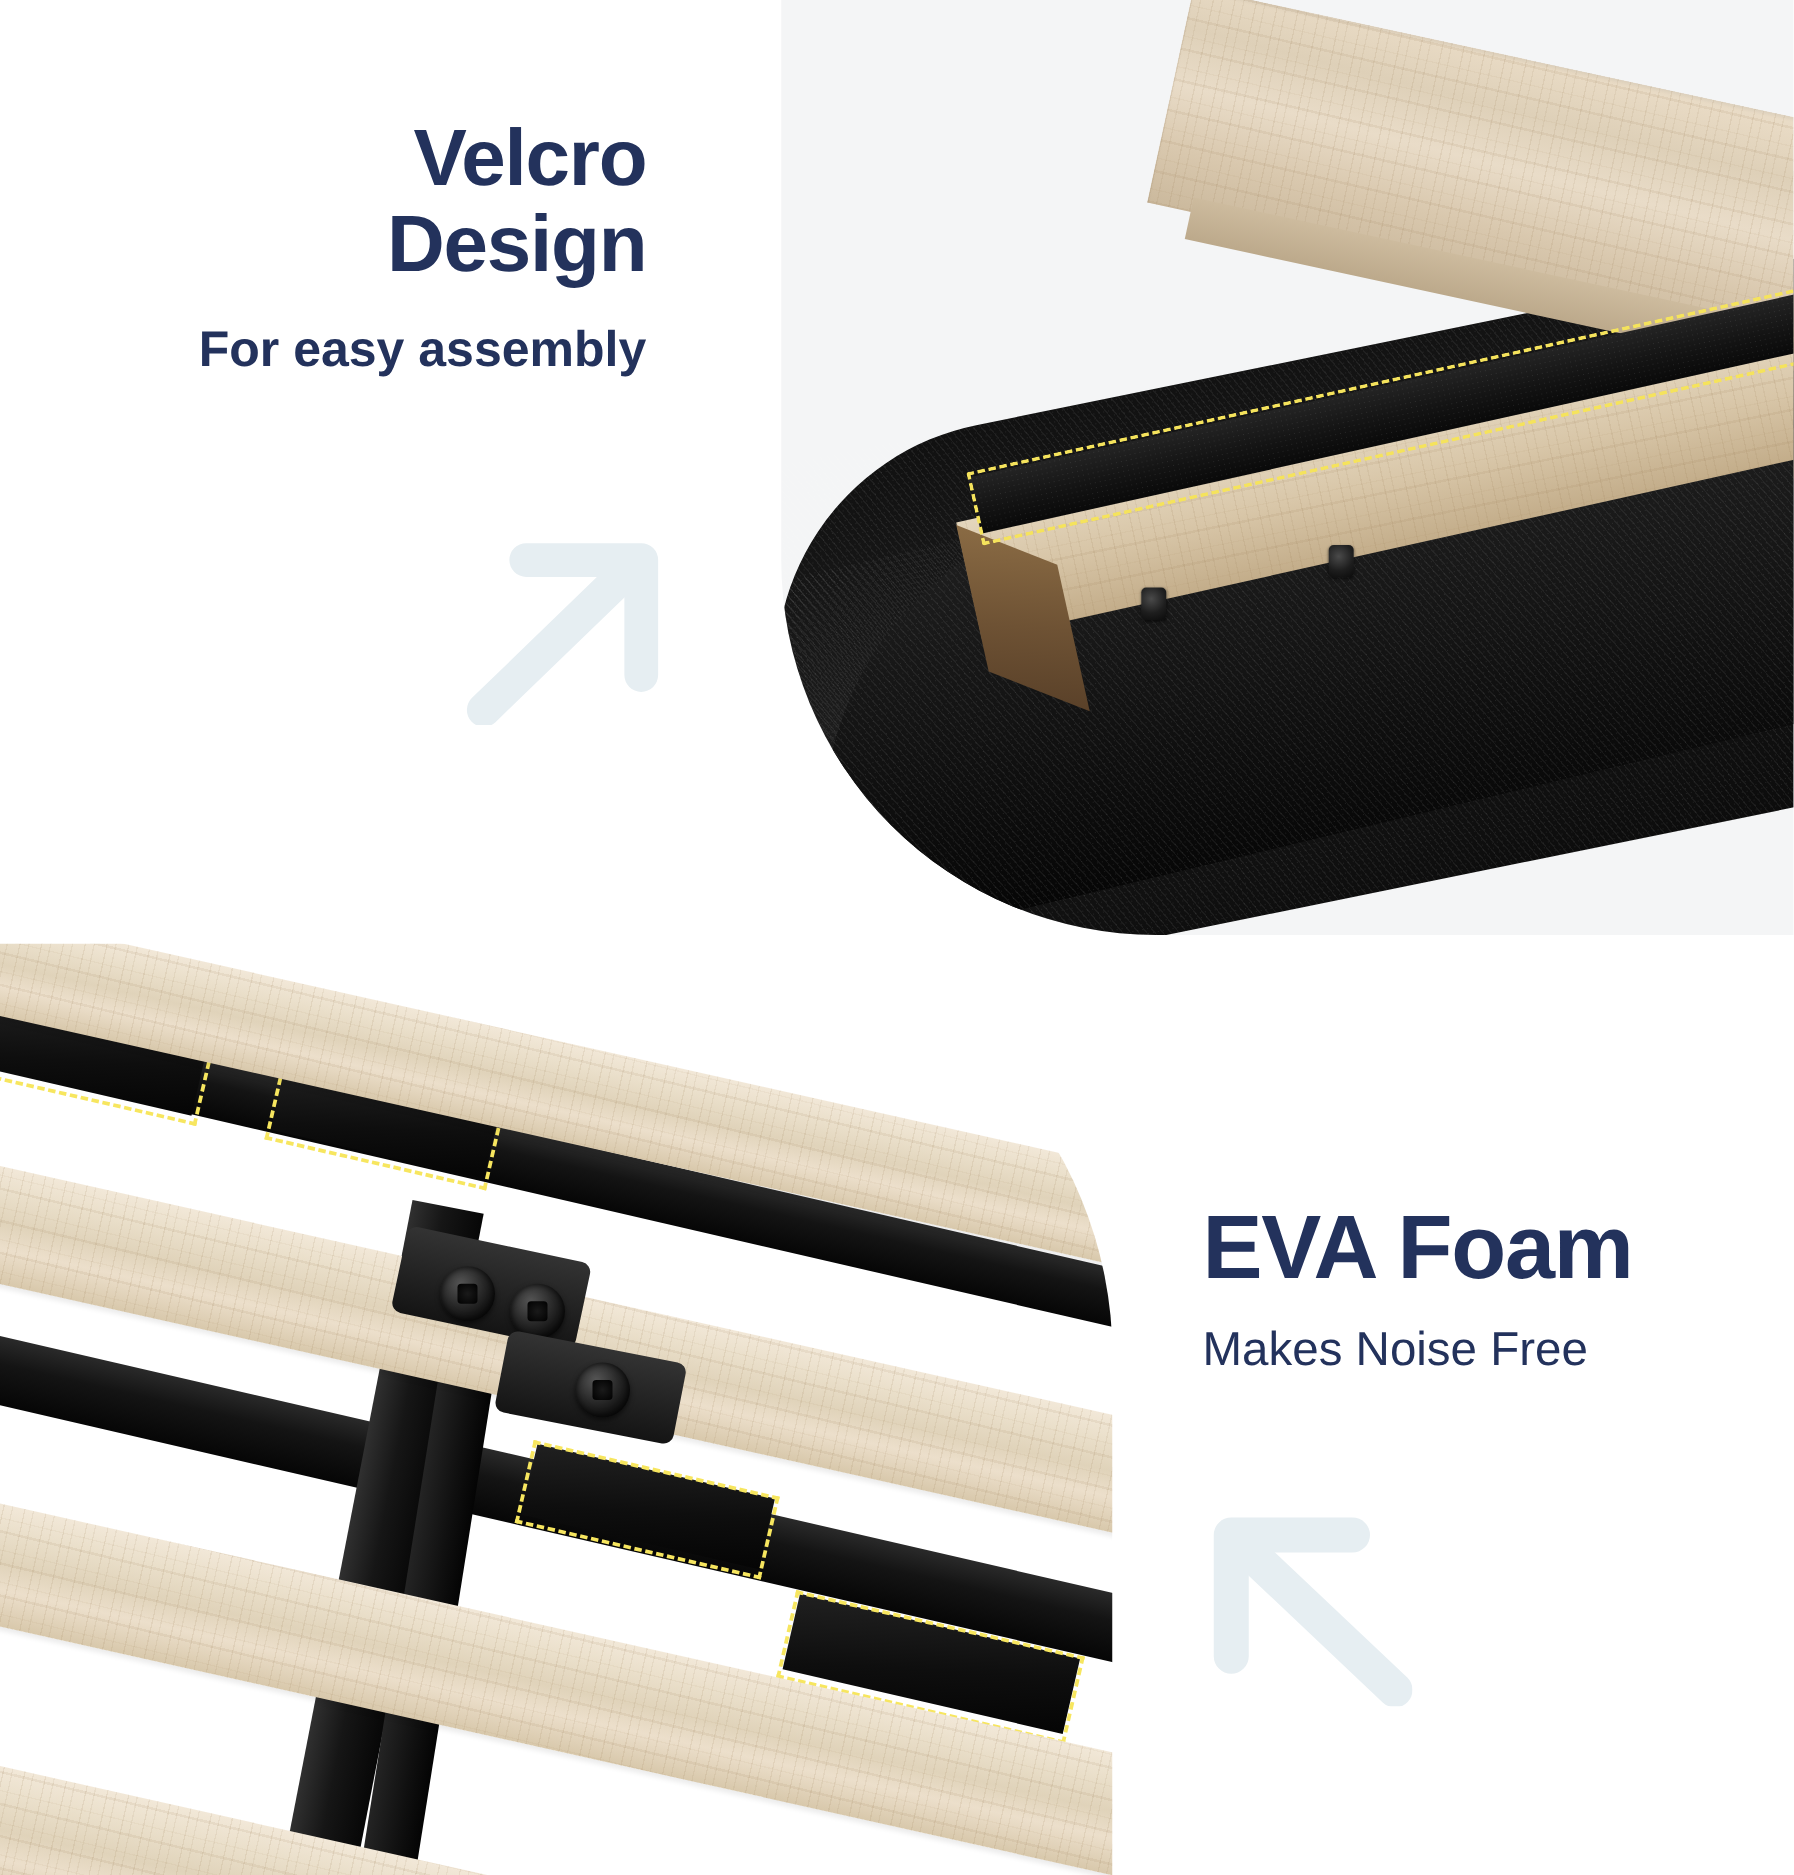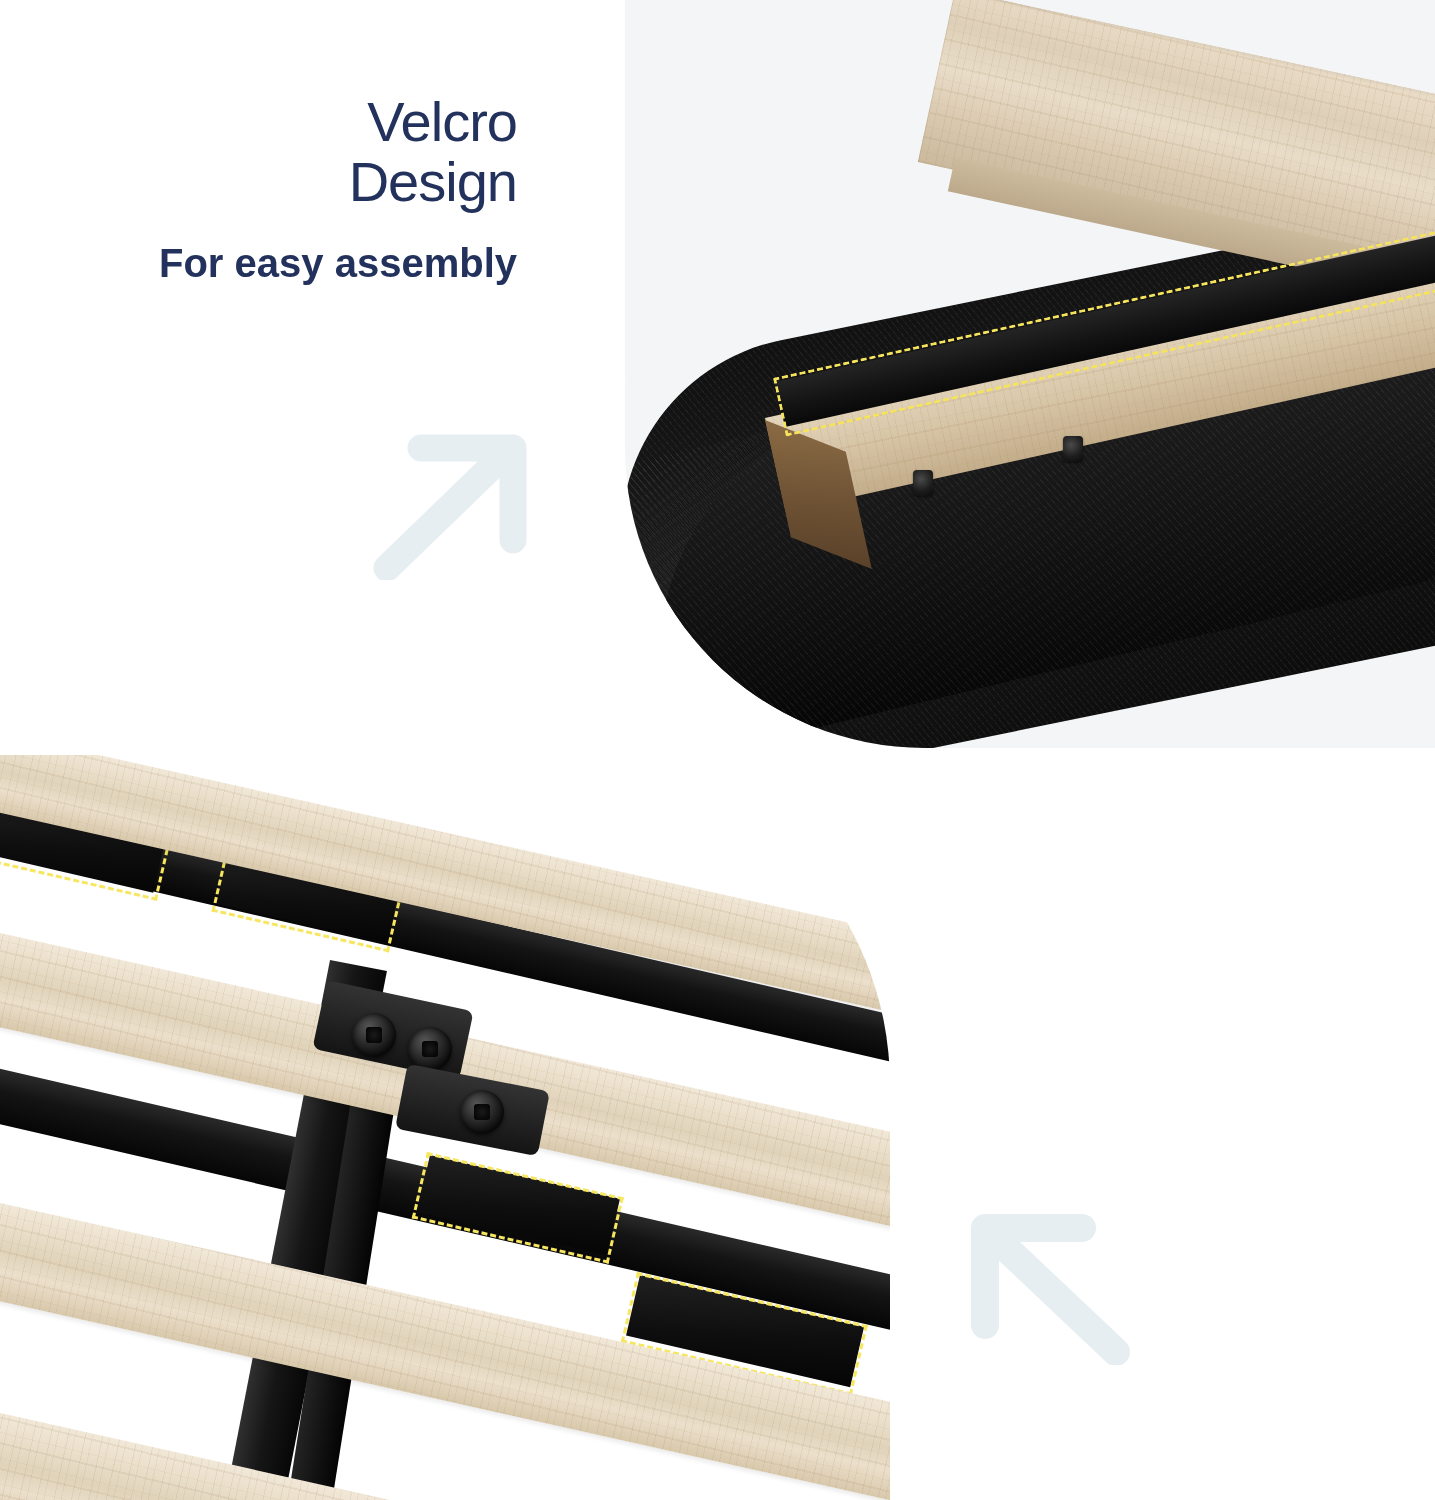--- a/index.html
+++ b/index.html
@@ -15,22 +15,22 @@
   .panel{position:absolute;overflow:hidden;}
 
   
   #panel-velcro-text{left:0;top:0;width:625px;height:748px;background:#ffffff;}
   .txt-block-right{
     position:absolute;right:108px;top:92px;width:470px;
     text-align:right;
   }
   .h-title{
     color:#23325c;
-    font-weight:normal;
-    font-size:56px;
+    font-weight:bold;
+    font-size:64px;
     line-height:1.08;
     letter-spacing:-1px;
     margin:0;
     white-space:pre-line;
   }
   .h-sub{
     color:#23325c;
     font-weight:bold;
     font-size:40px;
     line-height:1.2;
@@ -317,20 +317,24 @@
     </div>
 
     <div class="bolt-plate" style="left:318px;top:240px;width:150px;height:70px;transform:rotate(12deg);"></div>
     <div class="bolt" style="left:352px;top:258px;"></div>
     <div class="bolt" style="left:408px;top:272px;"></div>
     <div class="bolt-plate" style="left:400px;top:322px;width:145px;height:66px;transform:rotate(11deg);"></div>
     <div class="bolt" style="left:460px;top:335px;"></div>
   </div>
 
   <div class="panel" id="panel-eva-text">
+    <div class="txt-block-left">
+      <h1 class="h-title-2">EVA Foam</h1>
+      <p class="h-sub-2">Makes Noise Free</p>
+    </div>
     <div class="arrow-wrap" id="arrow-eva">
       <svg viewBox="0 0 165 155" width="165" height="155" aria-hidden="true">
         <g fill="none" stroke="#e6eef2" stroke-width="28" stroke-linecap="round" stroke-linejoin="round">
           <path d="M151 142 L22 20"></path>
           <path d="M117 18 L20 18 L20 115"></path>
         </g>
       </svg>
     </div>
   </div>
 

